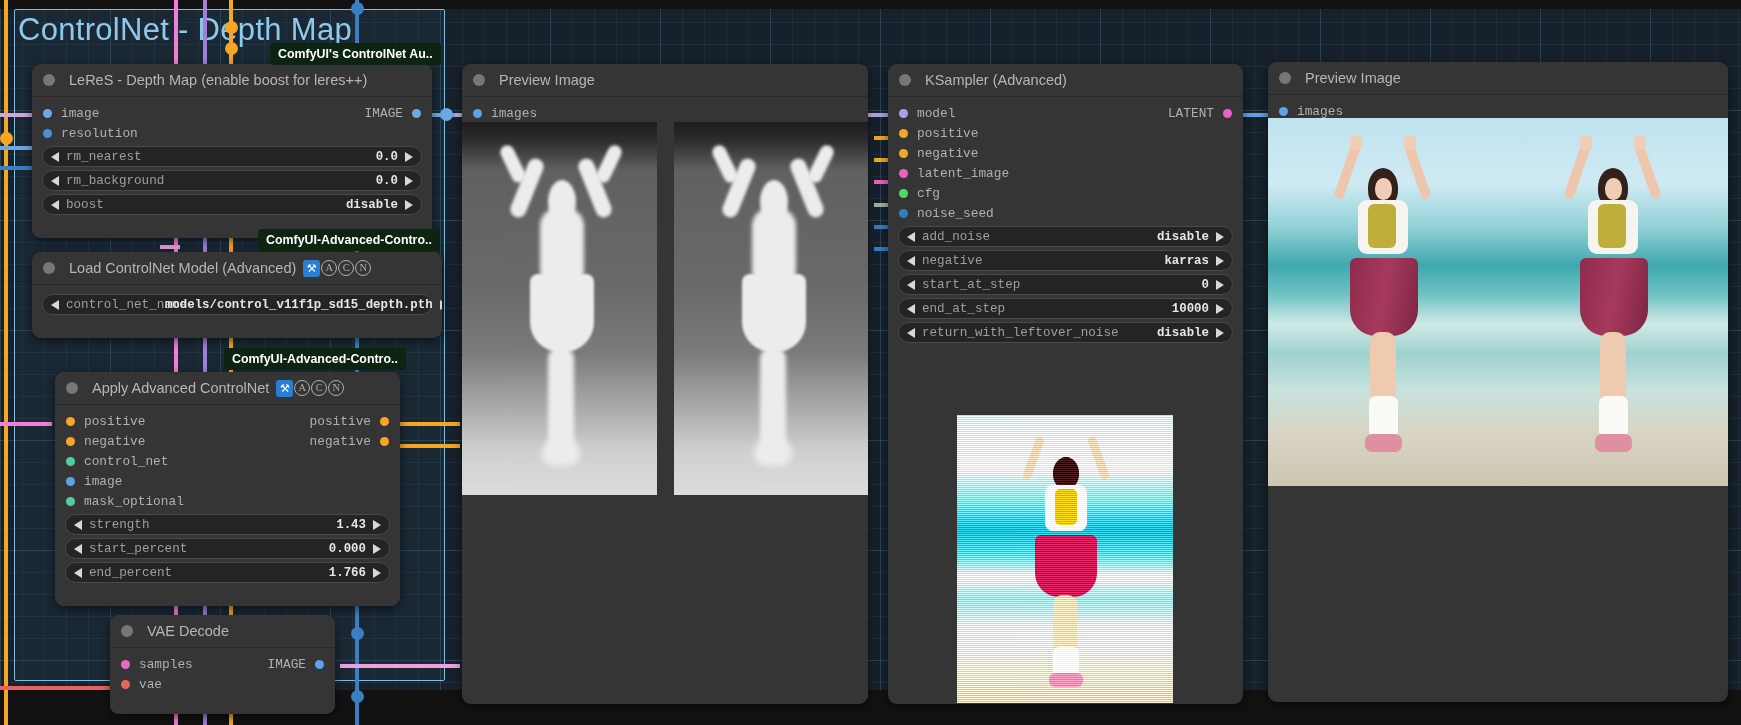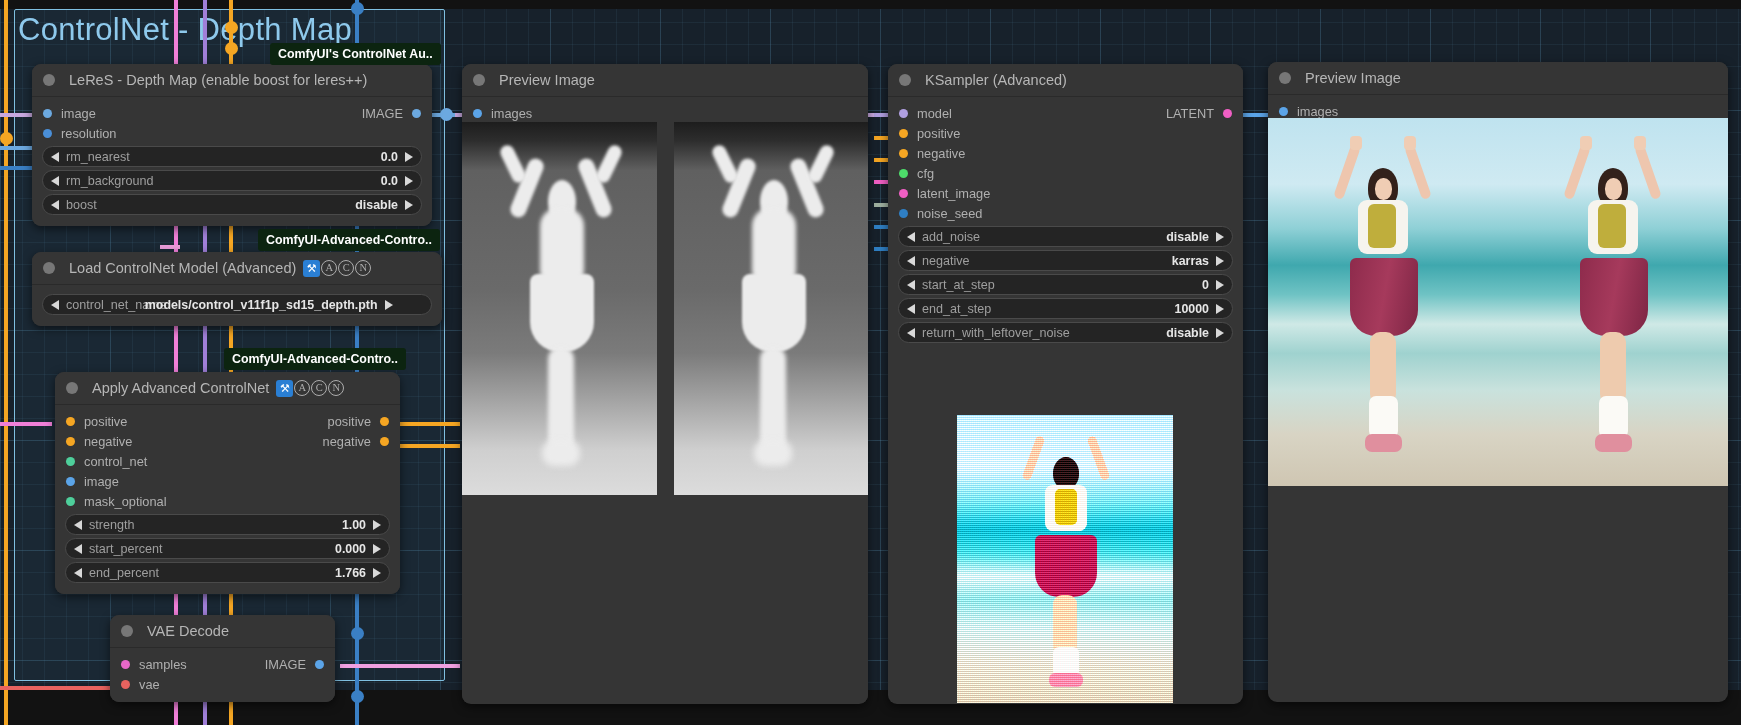--- a/index.html
+++ b/index.html
@@ -87,21 +87,21 @@
     background: #2a7fd4; position: relative; flex:none;
     display:flex;align-items:center;justify-content:center;
     font-size:11px;color:#fff;
   }
   .badge-circle {
     width: 16px; height: 16px; border-radius: 50%;
     border: 1.6px solid #adadad; color: #adadad;
     font-size: 10.5px; line-height: 13px; text-align: center;
     flex: none; font-family:"Liberation Serif", serif;
   }
-  .node-body { padding: 6px 0 8px 0; background: #353535; }
+  .node-body { padding: 6px 0 20px 0; background: #353535; font-family: Liberation Mono, monospace; }
   .slot-row {
     position: relative; height: 20px;
     display: flex; align-items: center;
     padding: 0 11px;
     font-size: 12.8px; color: #b0b0b0;
   }
   .slot-dot {
     width: 9px; height: 9px; border-radius: 50%;
     flex: none; margin-right: 9px;
   }
@@ -334,21 +334,21 @@
         <span class="slot-dot" style="background:#5ba4e8;"></span>
         <span class="slot-label">image</span>
       </div>
       <div class="slot-row">
         <span class="slot-dot" style="background:#4ecf9b;"></span>
         <span class="slot-label">mask_optional</span>
       </div>
       <div class="widget">
         <span class="arrow-l"></span>
         <span class="w-name">strength</span>
-        <span class="w-val">1.00</span>
+        <span class="w-val">1.43</span>
         <span class="arrow-r"></span>
       </div>
       <div class="widget">
         <span class="arrow-l"></span>
         <span class="w-name">start_percent</span>
         <span class="w-val">0.000</span>
         <span class="arrow-r"></span>
       </div>
       <div class="widget">
         <span class="arrow-l"></span>
@@ -434,26 +434,26 @@
       </div>
       <div class="slot-row">
         <span class="slot-dot" style="background:#f5a623;"></span>
         <span class="slot-label">positive</span>
       </div>
       <div class="slot-row">
         <span class="slot-dot" style="background:#f5a623;"></span>
         <span class="slot-label">negative</span>
       </div>
       <div class="slot-row">
+        <span class="slot-dot" style="background:#f05fc4;"></span>
+        <span class="slot-label">latent_image</span>
+      </div>
+      <div class="slot-row">
         <span class="slot-dot" style="background:#4ddc6a;"></span>
         <span class="slot-label">cfg</span>
-      </div>
-      <div class="slot-row">
-        <span class="slot-dot" style="background:#f05fc4;"></span>
-        <span class="slot-label">latent_image</span>
       </div>
       <div class="slot-row">
         <span class="slot-dot" style="background:#2f7fc4;"></span>
         <span class="slot-label">noise_seed</span>
       </div>
 
       <div class="widget">
         <span class="arrow-l"></span>
         <span class="w-name">add_noise</span>
         <span class="w-val">disable</span>

